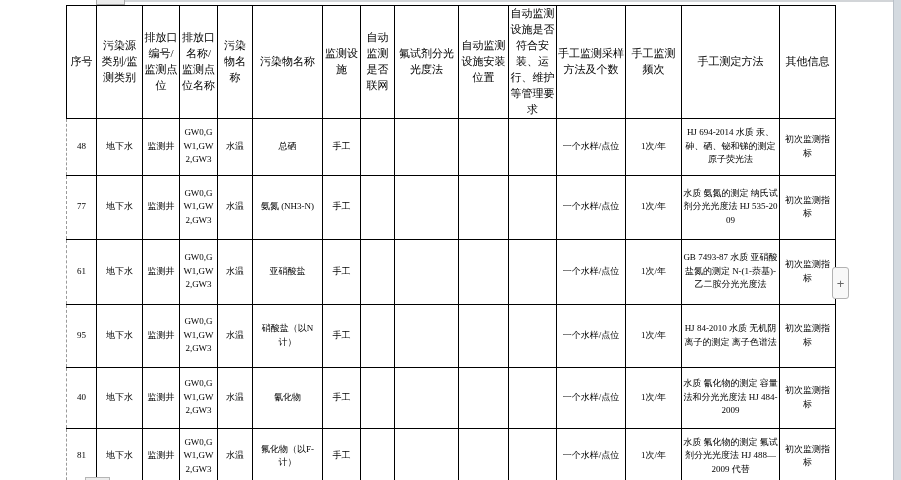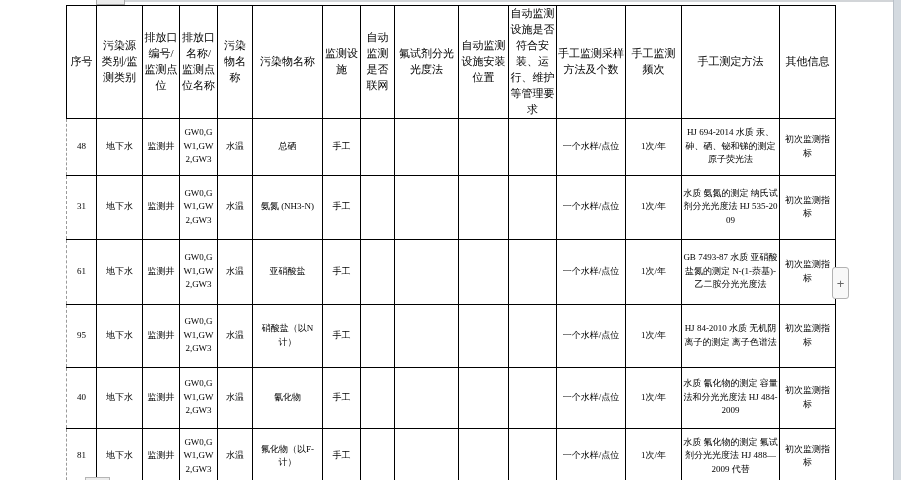--- a/index.html
+++ b/index.html
@@ -90,21 +90,21 @@
         <td></td>
         <td></td>
         <td></td>
         <td>一个水样/点位</td>
         <td>1次/年</td>
         <td>HJ 694-2014 水质 汞、砷、硒、铋和锑的测定 原子荧光法</td>
         <td>初次监测指标</td>
       </tr>
 
       <tr class="r77 dashL">
-        <td>31</td>
+        <td>77</td>
         <td>地下水</td>
         <td>监测井</td>
         <td>GW0,GW1,GW2,GW3</td>
         <td>水温</td>
         <td>氨氮 (NH3-N)</td>
         <td>手工</td>
         <td></td>
         <td></td>
         <td></td>
         <td></td>

